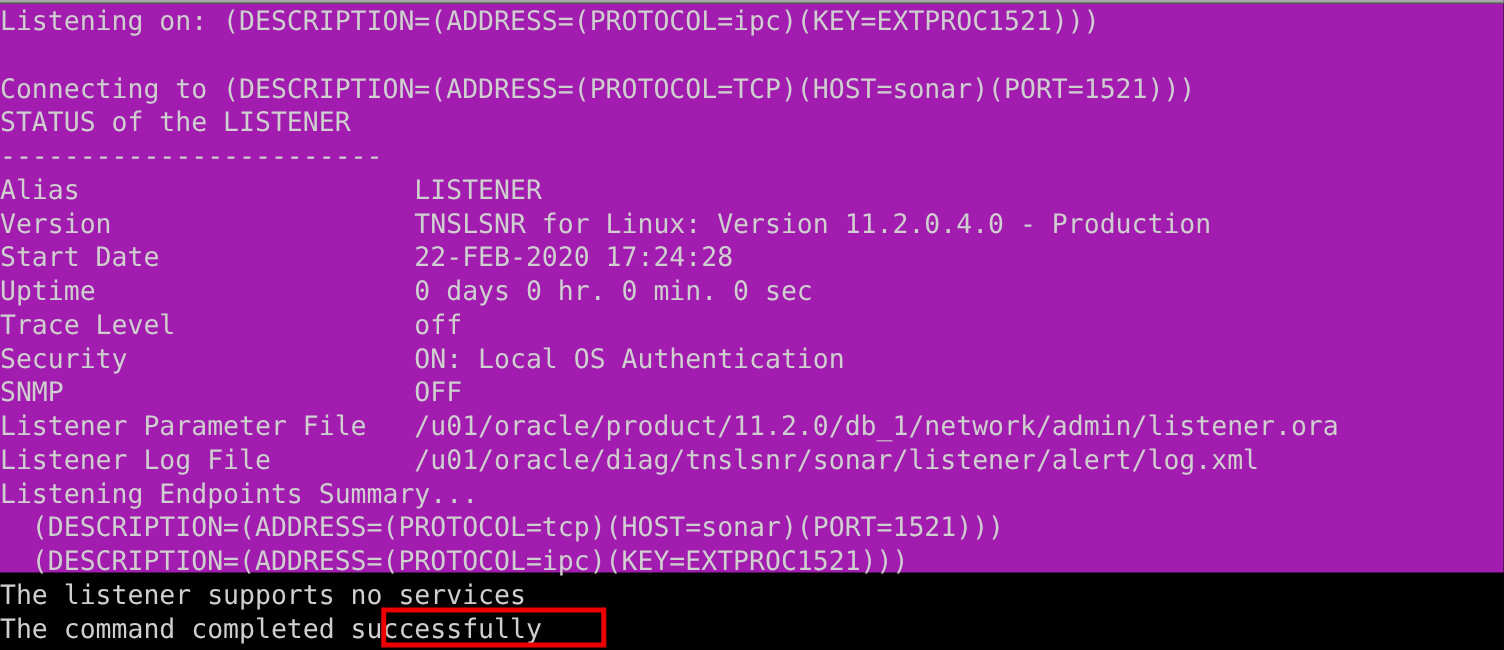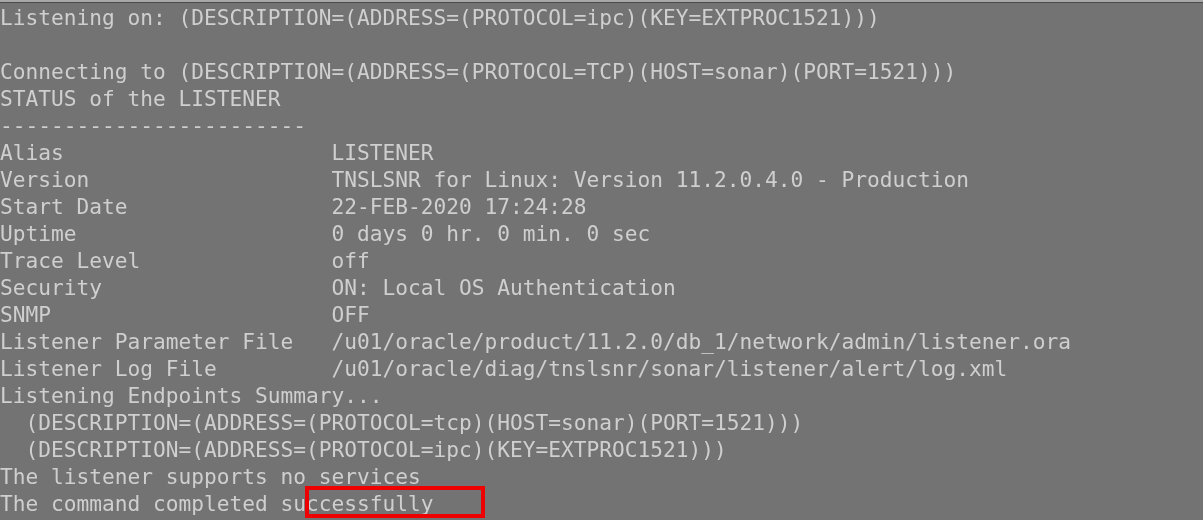--- a/index.html
+++ b/index.html
@@ -10,22 +10,22 @@
   body {
     width: 1203px;
     height: 520px;
     overflow: hidden;
     font-family: "DejaVu Sans Mono", "Liberation Mono", monospace;
   }
 
   #terminal {
     position: relative;
     width: 1203px;
-    height: 520px;
-    background: #737373;
+    height: 458px;
+    background: #a21caf;
     box-sizing: border-box;
   }
 
   
   .top-rule {
     position: absolute;
     top: 0;
     left: 0;
     width: 1203px;
     height: 3px;

